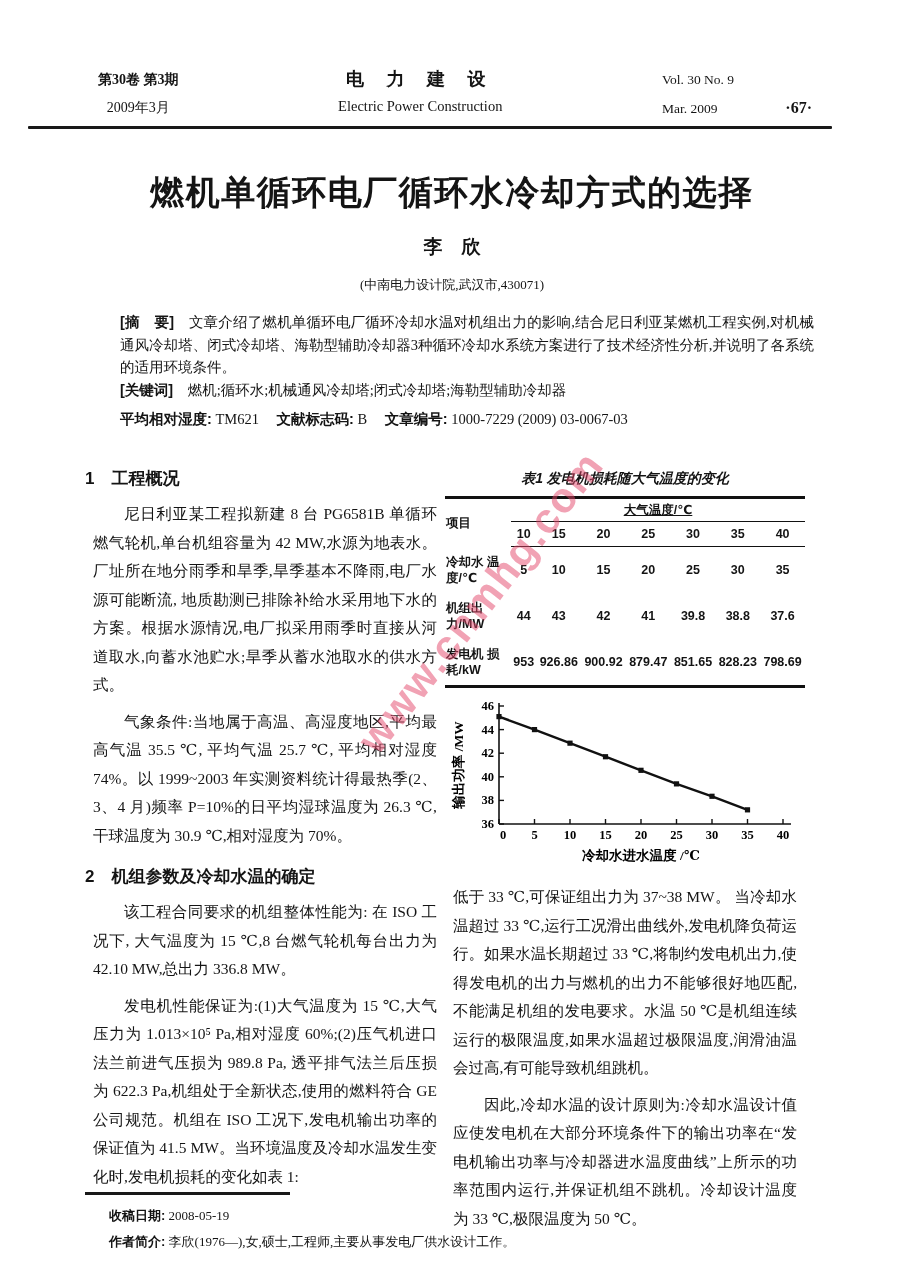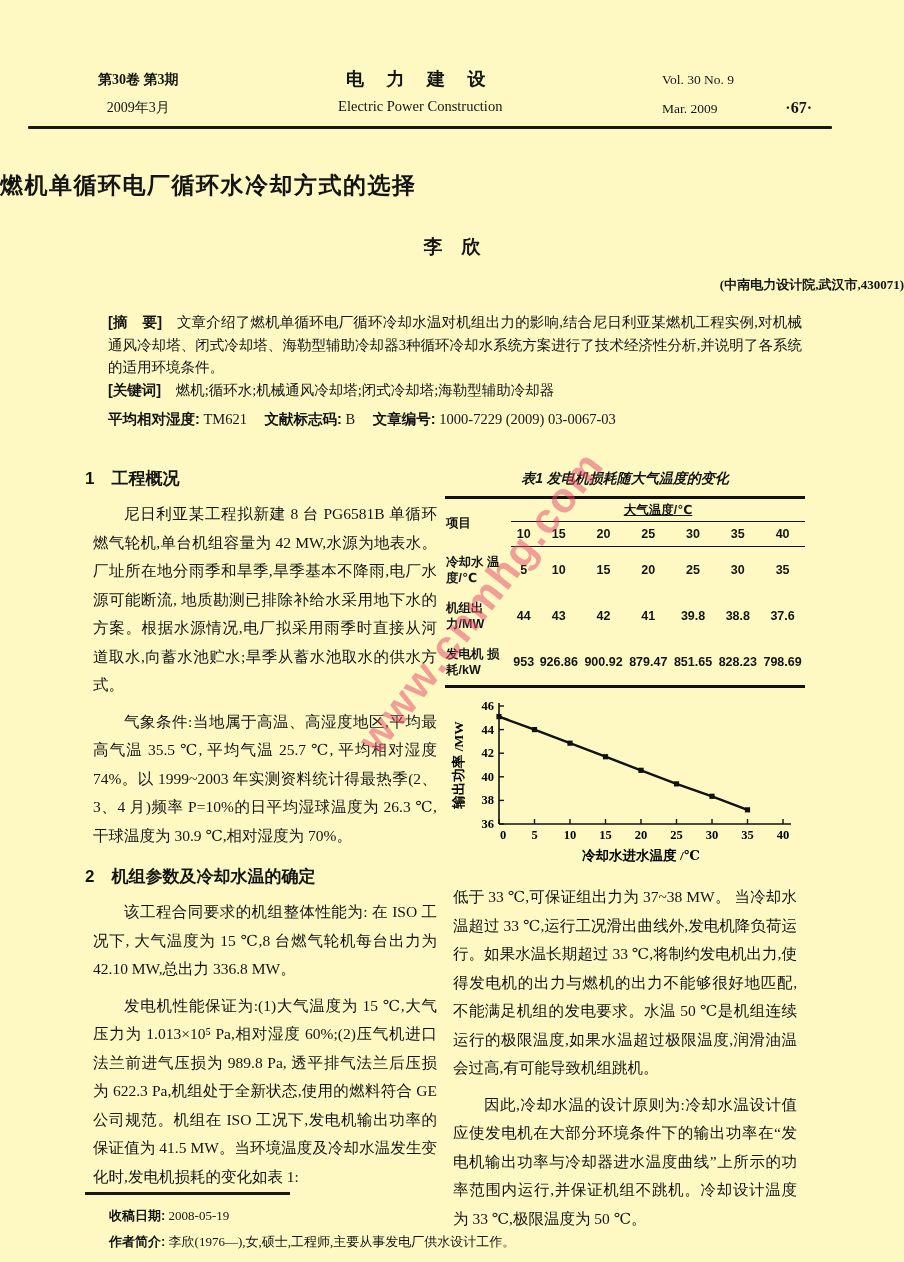--- a/index.html
+++ b/index.html
@@ -1,40 +1,40 @@
 <!DOCTYPE html>
 <html><head>
 <meta charset="utf-8">
 <style>
   html,body{margin:0;padding:0;background:#888;}
   .page{
     position:relative; width:904px; height:1262px; margin:0 auto;
-    background:#fef9c3; color:#141414; overflow:hidden;
+    background:#ffffff; color:#141414; overflow:hidden;
     font-family:"Liberation Serif","DejaVu Serif",serif;
   }
 
   
   .hdr{position:absolute; top:66px; left:98px; width:714px; display:flex; justify-content:space-between; align-items:flex-start;}
   .hdr-left{font-size:14px; font-weight:bold; text-align:center; line-height:28px;}
   .hdr-left .date{font-weight:normal;}
   .hdr-center{text-align:center;}
   .journal-cn{font-size:18px; font-weight:bold; letter-spacing:9px; line-height:26px;}
   .journal-en{font-size:14.5px; line-height:28px;}
   .hdr-right{font-size:13.5px; text-align:left; line-height:28px; min-width:150px;}
   .hdr-right .row2{display:flex; justify-content:space-between; align-items:baseline;}
   .page-no{font-size:16px; font-weight:bold; margin-left:14px;}
   .hdr-rule{position:absolute; top:126px; left:28px; width:804px; height:3px; background:#181818; border-radius:1px;}
 
   
-  .title{position:absolute; top:170px; left:0; width:100%; font-size:23px; font-weight:bold; letter-spacing:1.5px;}
+  .title{position:absolute; top:170px; left:0; width:100%; text-align:center; font-size:34px; font-weight:bold; letter-spacing:1.5px;}
   .author{position:absolute; top:234px; left:0; width:100%; text-align:center; font-size:19px; font-weight:bold;}
-  .affiliation{position:absolute; top:276px; left:0; width:100%; text-align:right; font-size:13px; font-weight:bold;}
-
-  
-  .abstract{position:absolute; top:311px; left:108px; width:694px; font-size:14.5px; line-height:22.5px; text-align:justify;}
+  .affiliation{position:absolute; top:276px; left:0; width:100%; text-align:center; font-size:13px; font-weight:normal;}
+
+  
+  .abstract{position:absolute; top:311px; left:120px; width:694px; font-size:14.5px; line-height:22.5px; text-align:justify;}
   .abstract p{margin:0;}
   .abstract .lbl{font-family:"Liberation Sans","DejaVu Sans",sans-serif; font-weight:bold;}
   .meta-line{margin-top:7px !important;}
   .meta-line .gap{display:inline-block; width:14px;}
 
   
   .columns{position:absolute; top:466px; left:85px; width:735px; display:flex; }
   .col{width:360px; font-size:15.5px; line-height:28.5px; text-align:justify;}
   .col p{margin:8px; text-indent:2em;}
   .col p.noindent{text-indent:0;}

